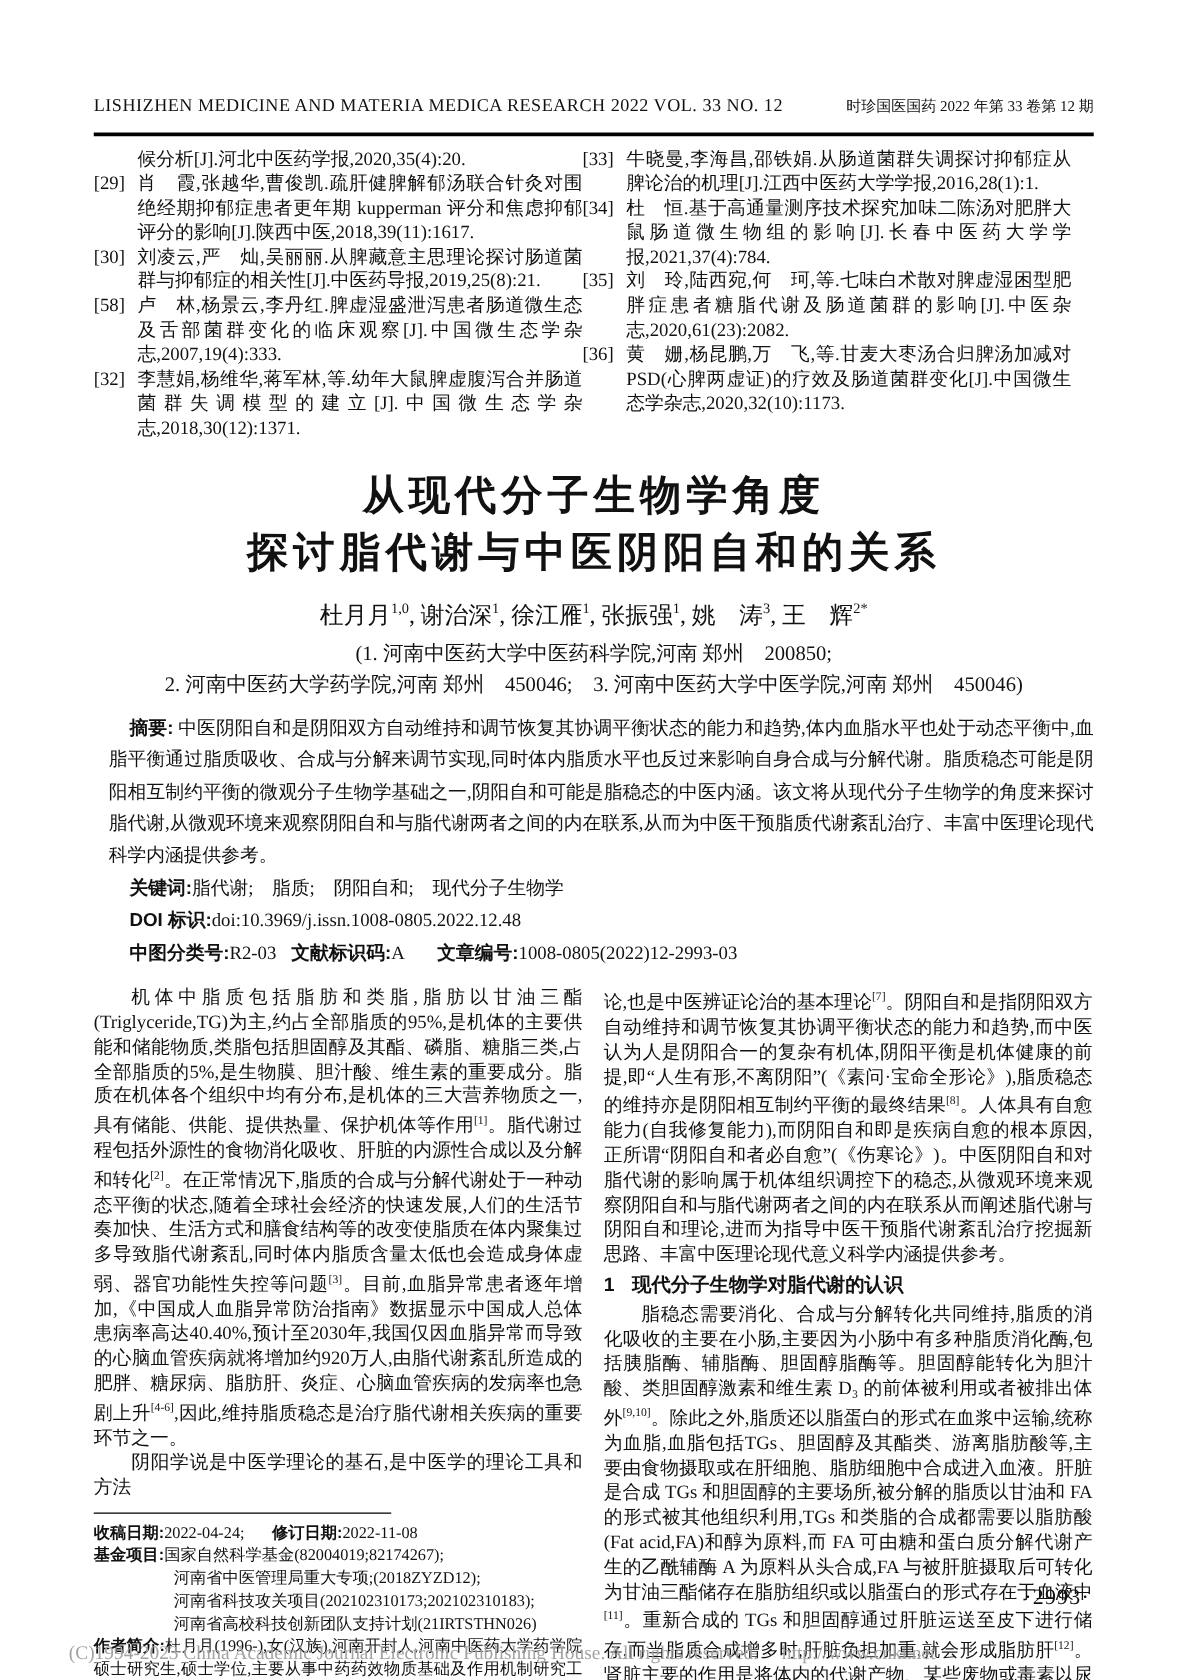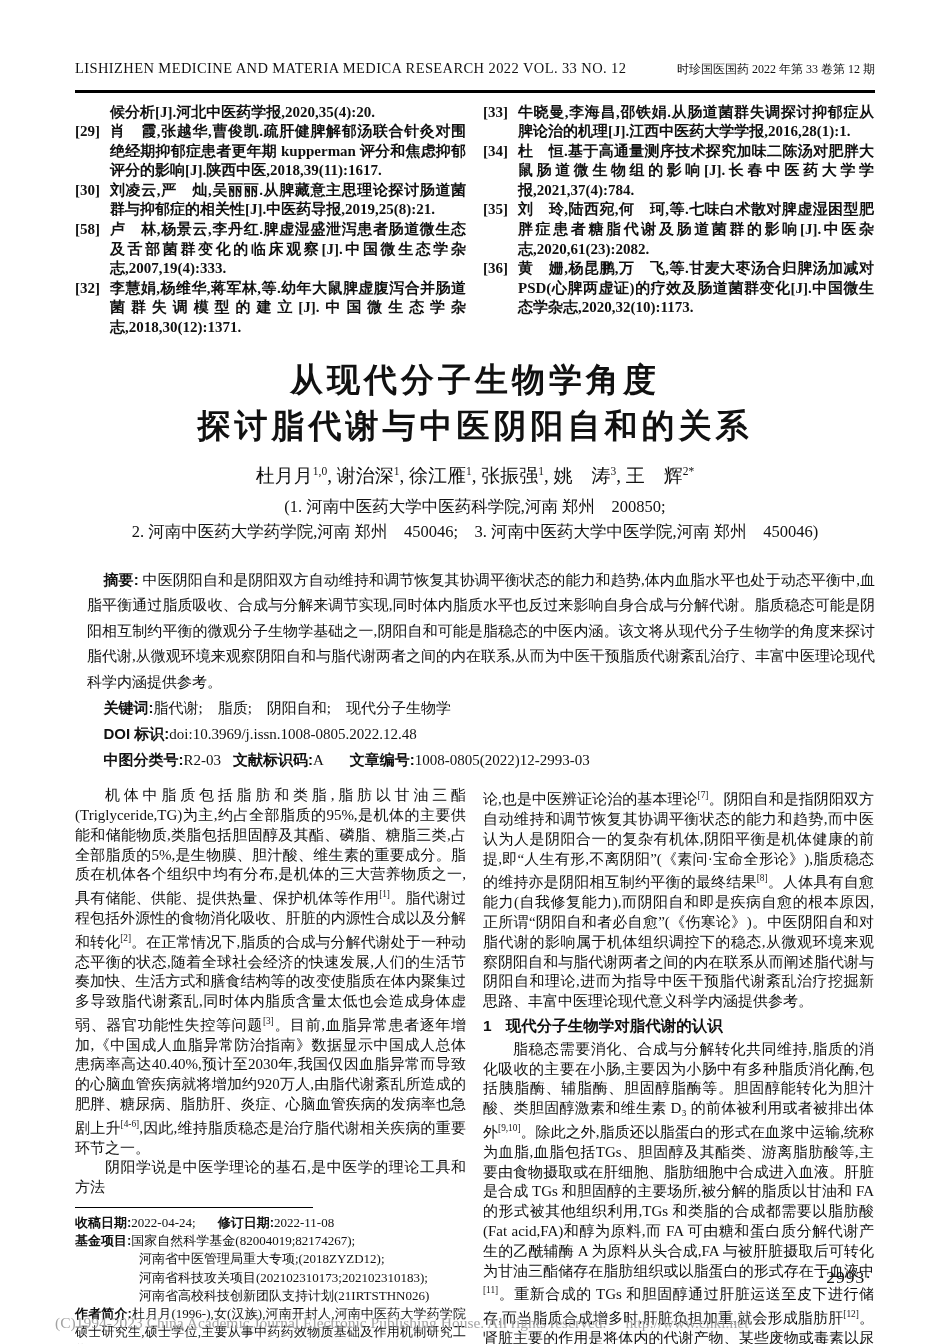--- a/index.html
+++ b/index.html
@@ -5,45 +5,45 @@
   html,body { margin:0; padding:0; background:#ffffff; }
   .page {
     position:relative; width:950px; height:1344px; margin:0 auto;
     background:#ffffff; color:#111111; overflow:hidden;
     font-family:"Liberation Serif", serif;
   }
   .content { margin:0 75px; width:800px; }
 
   
   .pg-header {
-    padding-top:60px; display:flex; justify-content:space-between; align-items:baseline;
+    padding-top:77px; display:flex; justify-content:space-between; align-items:baseline;
   }
   .journal-en { font-size:14.5px; letter-spacing:0.4px; white-space:nowrap; }
   .journal-cn { font-size:12px; white-space:nowrap; }
   .header-rule { margin-top:12px; height:2.5px; background:#000; }
 
   
-  .refs { display:flex; gap:17px; margin-top:10px;font-weight:bold; }
+  .refs { display:flex; margin-top:10px; }
   .refs .col { width:391px; font-size:15px; line-height:19.6px; text-align:justify; }
   .ref { display:flex; }
   .ref-label { width:35px; flex:0 0 35px; }
   .ref-text { flex:1; text-align:justify; }
 
   
   .title {
     margin:22px 0 0 0; text-align:center; font-family:Liberation Mono, monospace;
     font-weight:bold; font-size:33px; line-height:46px; letter-spacing:4px;
   }
   .authors { margin-top:11px; text-align:center; font-size:19px; }
   .author sup { font-size:11.5px; }
   .author:not(:last-child)::after { content:","; }
   .affils { margin-top:5px; text-align:center; font-size:16.5px; line-height:25px; }
 
   
-  .meta { margin:23px 0 0 12px; }
+  .meta { margin:10px 0 0 12px; }
   .lbl { font-family:"Liberation Sans", sans-serif; font-weight:bold; }
   .abstract { margin:0; font-size:15px; line-height:25.5px; text-align:justify; text-indent:1.1em; }
   .meta-line { margin:0; padding-left:1.1em; font-size:15px; line-height:26px; }
   .meta-line .sep { display:inline-block; width:26px; }
   .meta-line .sep-s { display:inline-block; width:12px; }
 
   
   .body-cols { display:flex; gap:17px; margin-top:13px; }
   .body-cols .col { width:391px; font-size:15px; line-height:19.8px; text-align:justify; }
   .para { margin:0; }

